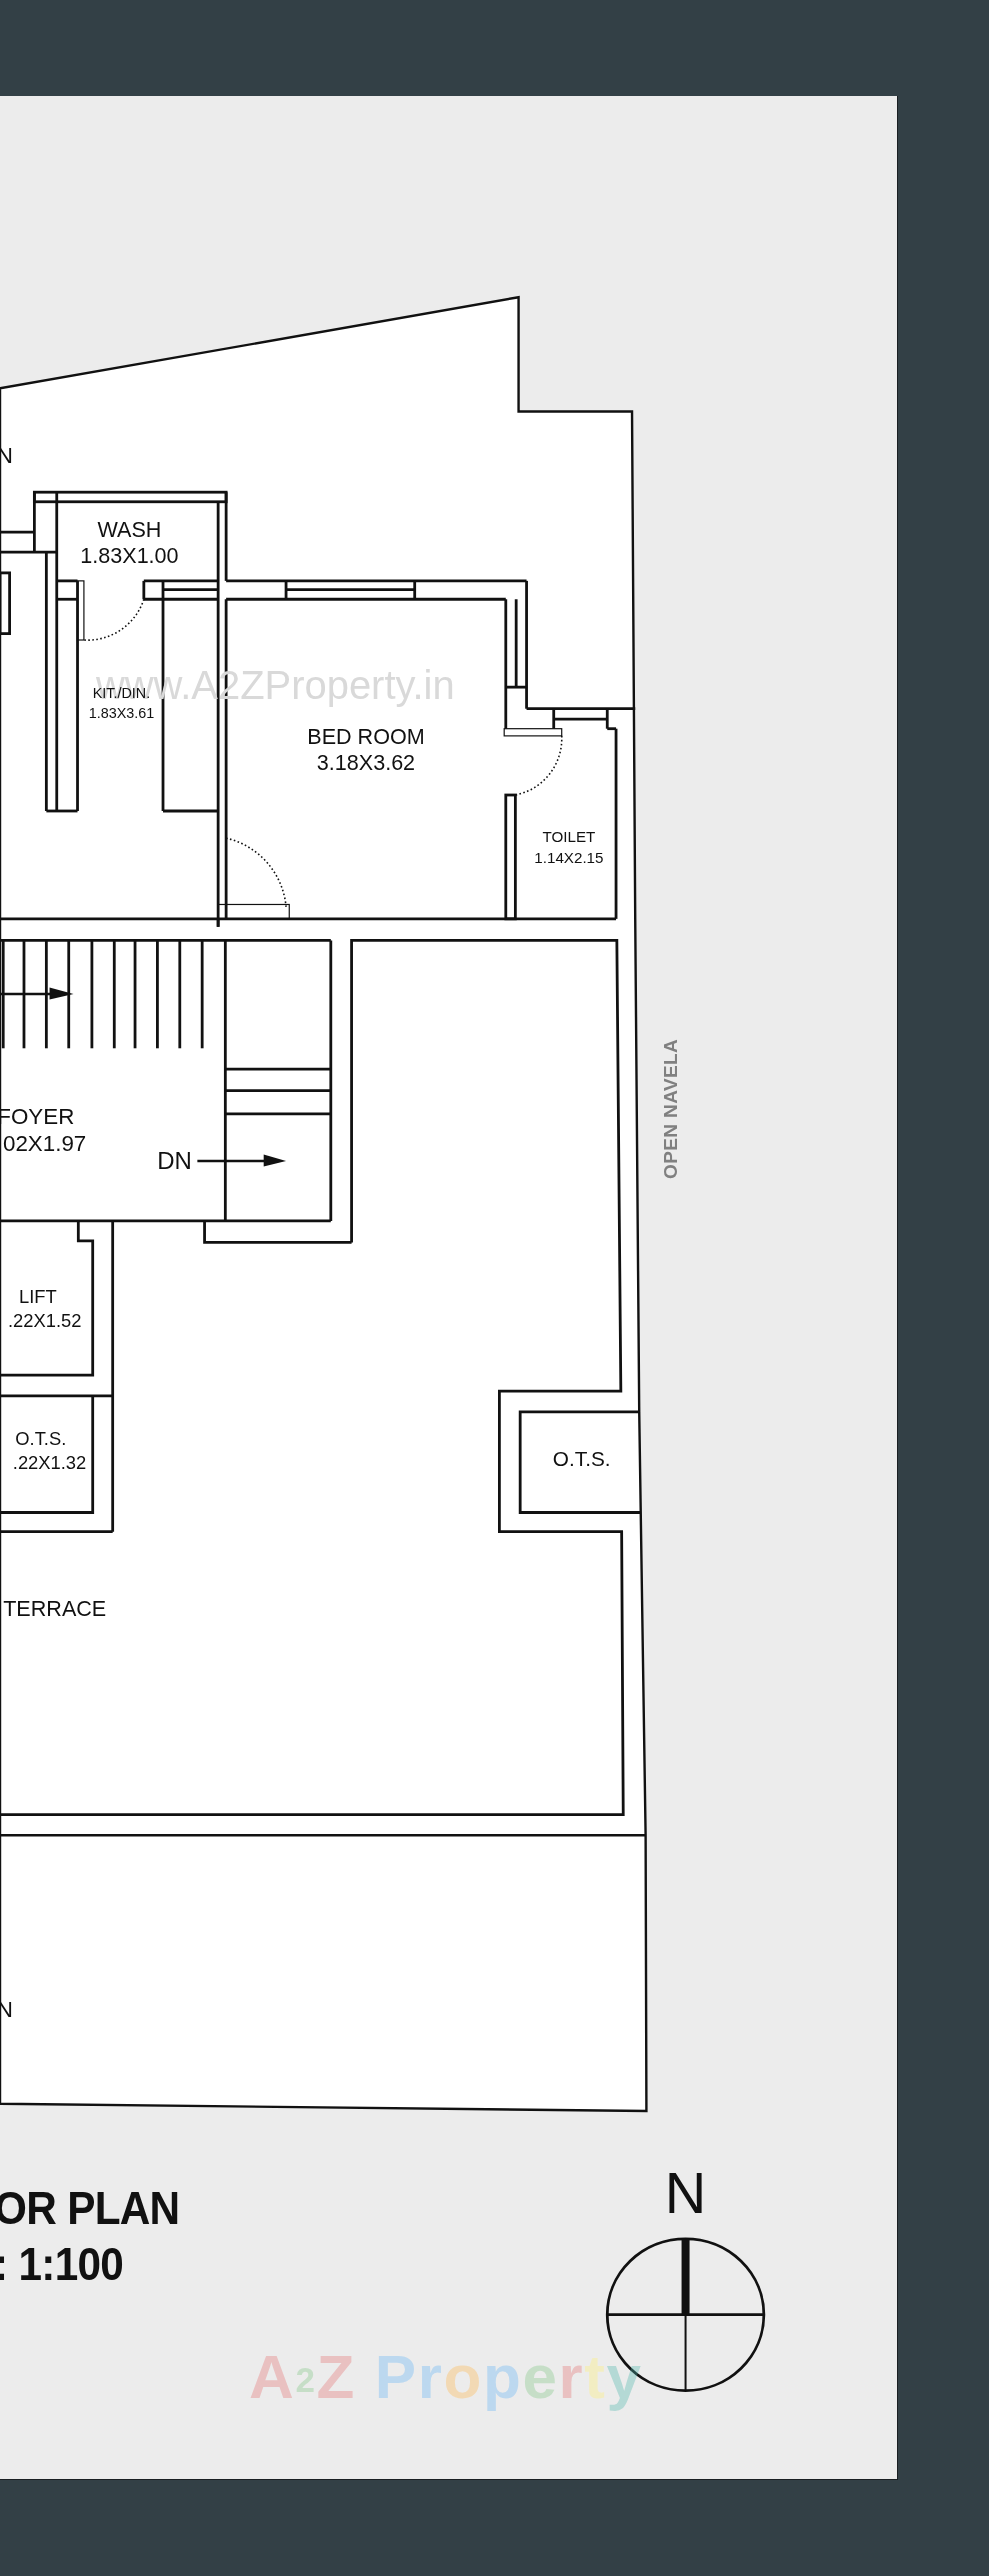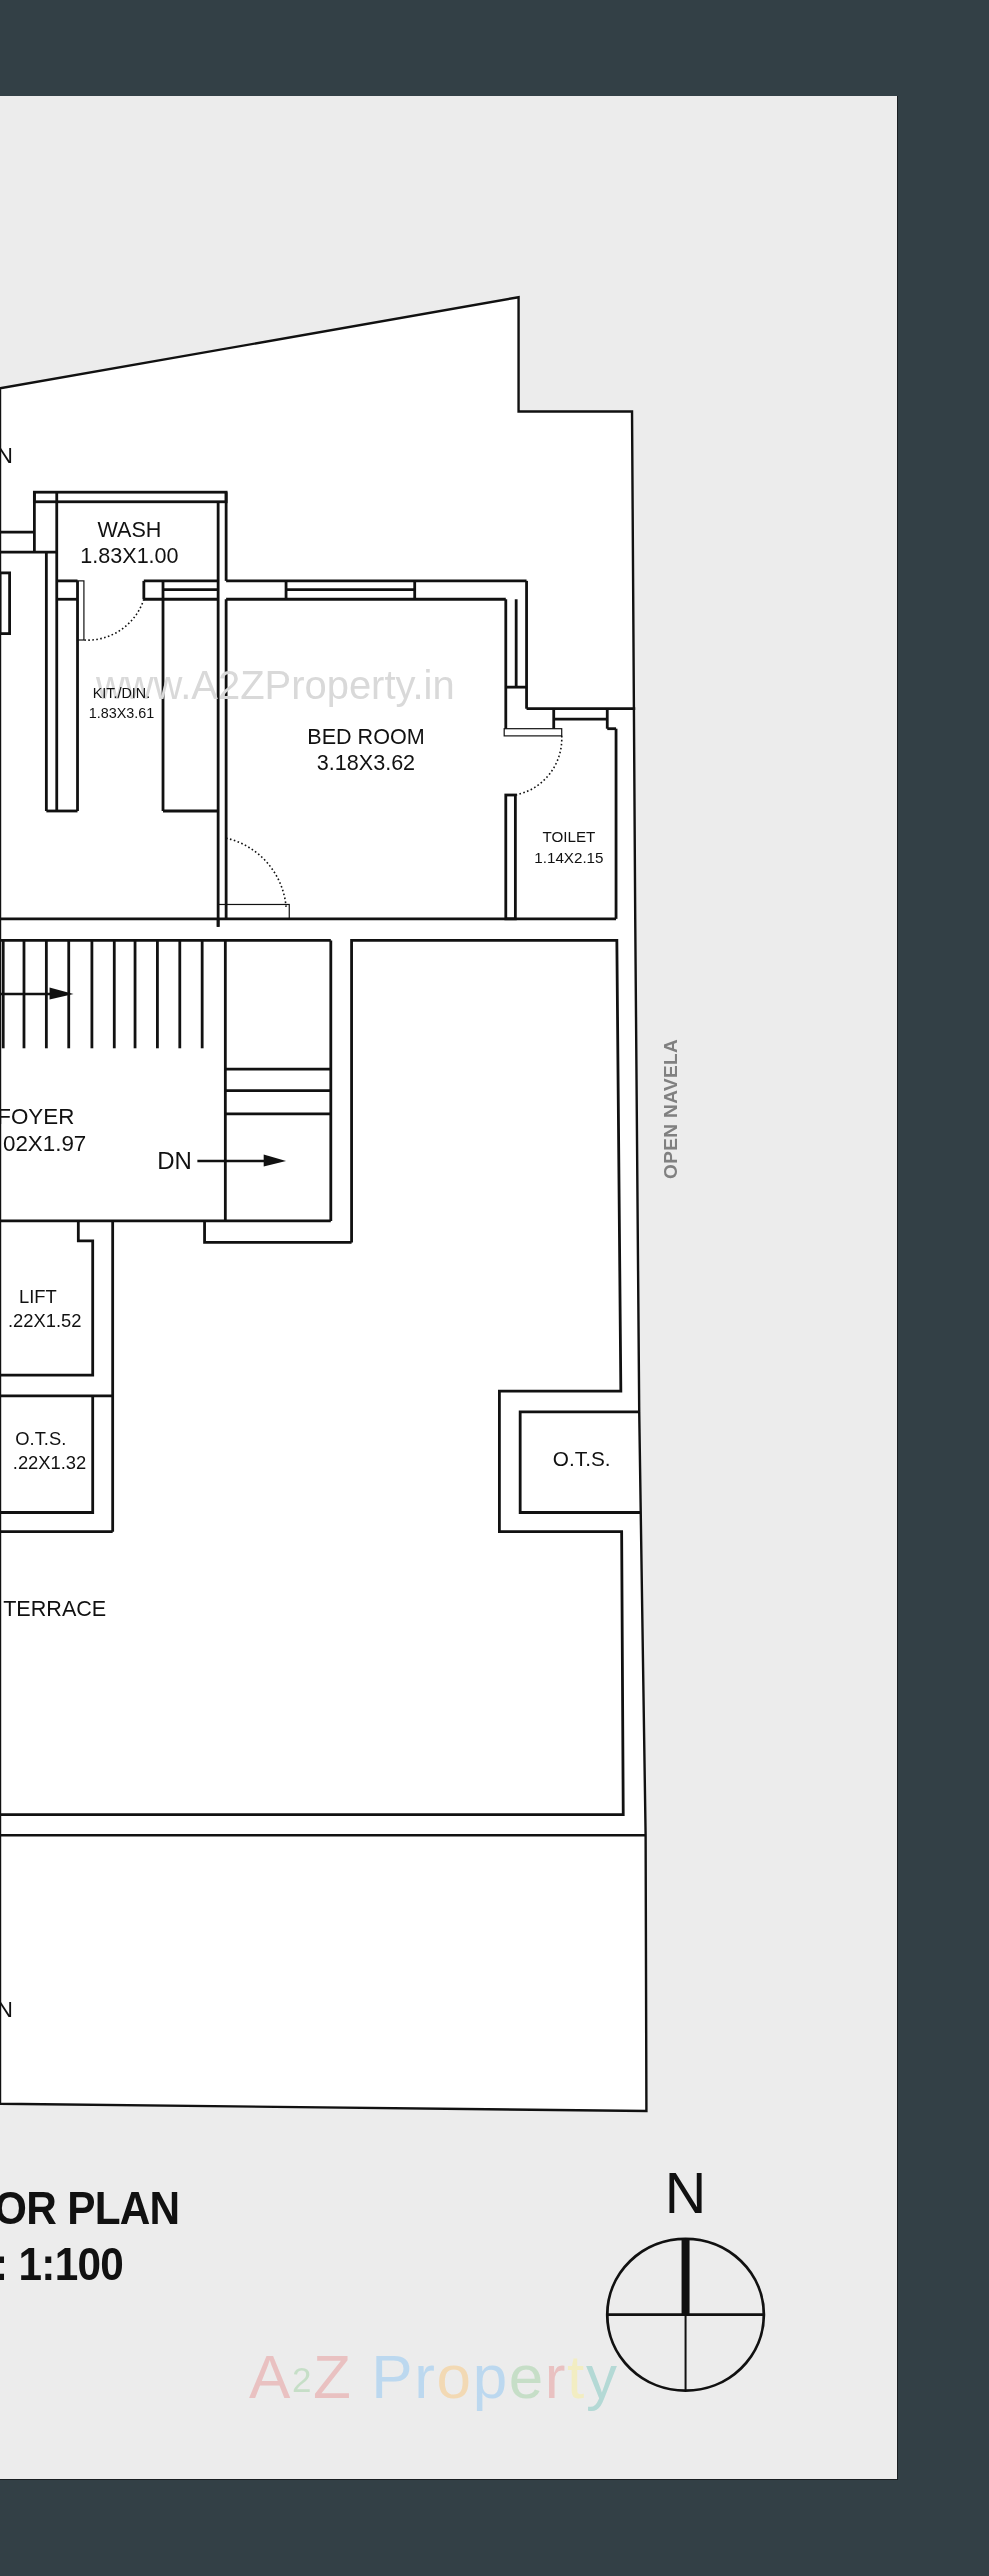--- a/index.html
+++ b/index.html
@@ -31,21 +31,21 @@
   }
   .title div { white-space: nowrap; margin-left: -6.4px; }
   .navela {
     position: absolute; left: 660px; top: 1179px;
     transform: rotate(-90deg); transform-origin: left top;
     font-weight: bold; color: #808080; font-size: 19px;
     white-space: nowrap; letter-spacing: 0.4px;
   }
   .logo-wm {
     position: absolute; left: 249px; top: 2341px;
-    font-weight: normal; font-size: 62px; letter-spacing: 1.6px;
+    font-weight: bold; font-size: 62px; letter-spacing: 1.6px;
     opacity: 0.35; white-space: nowrap;
   }
   .logo-wm span { display: inline-block; }
 </style>
 </head>
 <body>
 
 <div class="sheet"></div>
 
 <svg class="plan" width="990" height="2576" viewBox="0 0 1239 3224">

